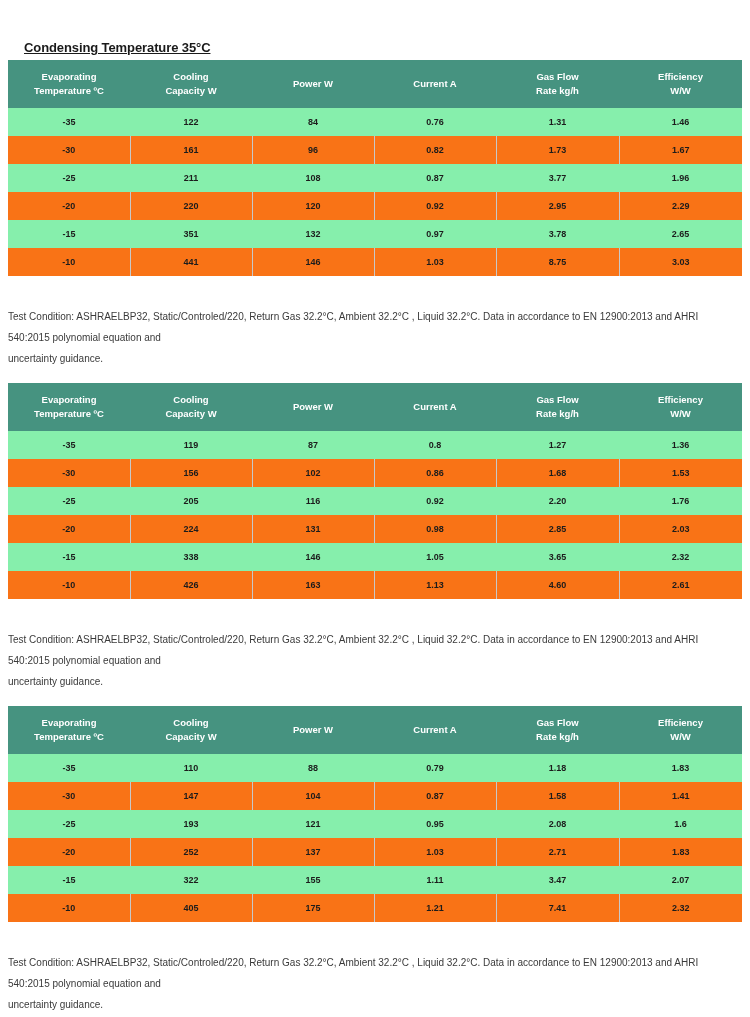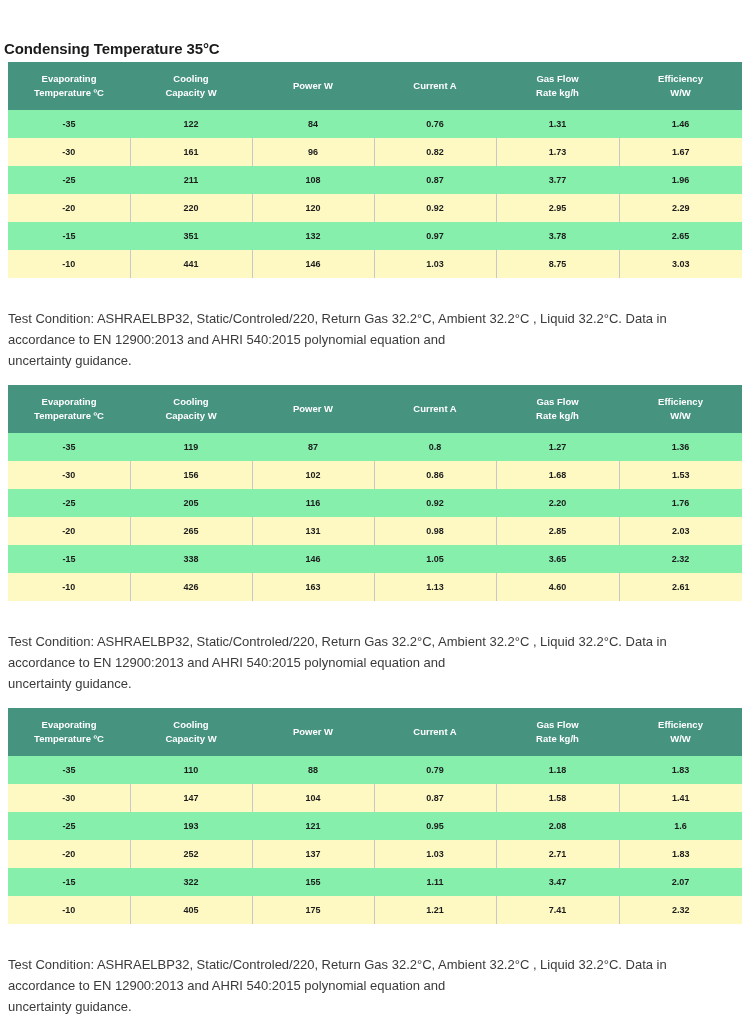--- a/index.html
+++ b/index.html
@@ -12,25 +12,26 @@
   }
   .page {
     position: relative;
     width: 750px;
     height: 1017px;
     padding: 0;
     overflow: hidden;
   }
   .section { margin: 0; }
   .section-title {
-    font-size: 15px;
+    font-size: 13px;
     font-weight: 700;
     color: #1a1a1a;
-    padding: 0 0 5px 4px;
+    padding: 0 0 5px 24px;
     letter-spacing: -0.1px;
+    text-decoration: underline;
   }
   table.perf {
     width: 734px;
     margin-left: 8px;
     border-collapse: collapse;
     table-layout: fixed;
   }
   table.perf col.c1 { width: 122px; }
   table.perf col.c2 { width: 122px; }
   table.perf col.c3 { width: 122px; }
@@ -55,28 +56,28 @@
     text-align: center;
     vertical-align: middle;
     font-size: 9px;
     font-weight: 700;
     color: #1c1c1c;
     border: none;
     padding: 0 2px;
   }
   table.perf tbody tr.odd td { background: #86efac; }
   table.perf tbody tr.even td {
-    background: #fef9c3;
+    background: #f97316;
     border-left: 1px solid #c8c8c8;
     border-right: 1px solid #c8c8c8;
   }
   table.perf tbody tr.even td:first-child { border-left: none; }
   table.perf tbody tr.even td:last-child { border-right: none; }
   .footnote {
-    font-size: 13px;
+    font-size: 10px;
     color: #3a3a3a;
     line-height: 21px;
     padding: 0 8px 0 8px;
     margin: 0;
     max-width: 742px;
     font-weight: 400;
   }
   .sp-after-table { height: 30px; }
   .sp-after-note  { height: 14px; }
   .sp-top { height: 40px; }
@@ -204,21 +205,21 @@
             <tr class="odd">
               <td>-25</td>
               <td>205</td>
               <td>116</td>
               <td>0.92</td>
               <td>2.20</td>
               <td>1.76</td>
             </tr>
             <tr class="even">
               <td>-20</td>
-              <td>265</td>
+              <td>224</td>
               <td>131</td>
               <td>0.98</td>
               <td>2.85</td>
               <td>2.03</td>
             </tr>
             <tr class="odd">
               <td>-15</td>
               <td>338</td>
               <td>146</td>
               <td>1.05</td>

